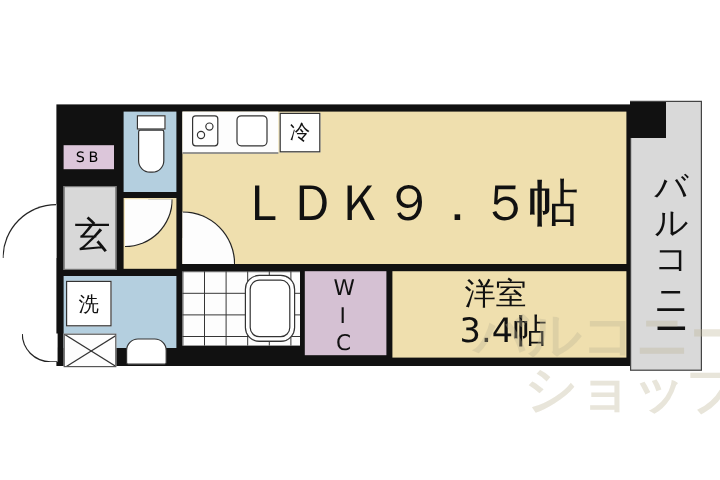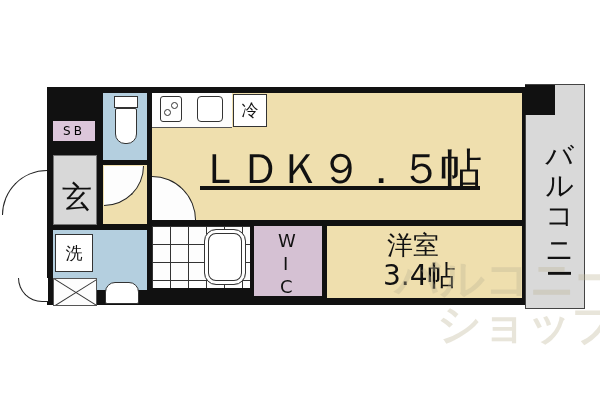--- a/index.html
+++ b/index.html
@@ -24,21 +24,21 @@
 <div class="abs ldk" style="left:152px;top:93px;width:370px;height:127px;"></div>
 
 <div class="abs white" style="left:152px;top:93px;width:80px;height:35px;border-bottom:1px solid #555;"></div>
 <div class="abs" style="left:160px;top:96px;width:22px;height:26px;border:1px solid #333;border-radius:3px;background:#fff;">
   <div style="position:absolute;left:3px;top:12px;width:5px;height:5px;border:1px solid #333;border-radius:50%;"></div>
   <div style="position:absolute;left:10px;top:5px;width:5px;height:5px;border:1px solid #333;border-radius:50%;"></div>
 </div>
 <div class="abs" style="left:197px;top:96px;width:26px;height:26px;border:1px solid #333;border-radius:4px;background:#fff;"></div>
 <div class="box-label" style="left:233px;top:94px;width:32px;height:31px;">冷</div>
 
-<div class="label" style="left:200px;top:148px;font-size:42px;letter-spacing:-2px;text-decoration:underline;">ＬＤＫ９．５帖</div>
+<div class="label" style="left:200px;top:148px;font-size:42px;letter-spacing:-2px;">ＬＤＫ９．５帖</div>
 
 <div class="abs" style="left:152px;top:176px;width:44px;height:44px;background:#fdfdfd;border-top-right-radius:44px;border-top:1px solid #222;border-right:1px solid #222;"></div>
 
 <div class="abs blue" style="left:103px;top:93px;width:44px;height:67px;"></div>
 <div class="abs" style="left:112px;top:96px;width:26px;height:52px;">
   <div style="position:absolute;left:2px;top:0;width:22px;height:10px;border:1px solid #333;background:#fff;"></div>
   <div style="position:absolute;left:3px;top:12px;width:20px;height:34px;border:1px solid #333;border-radius:2px 2px 10px 10px;background:#fff;"></div>
 </div>
 
 <div class="abs ldk" style="left:103px;top:165px;width:44px;height:59px;"></div>

